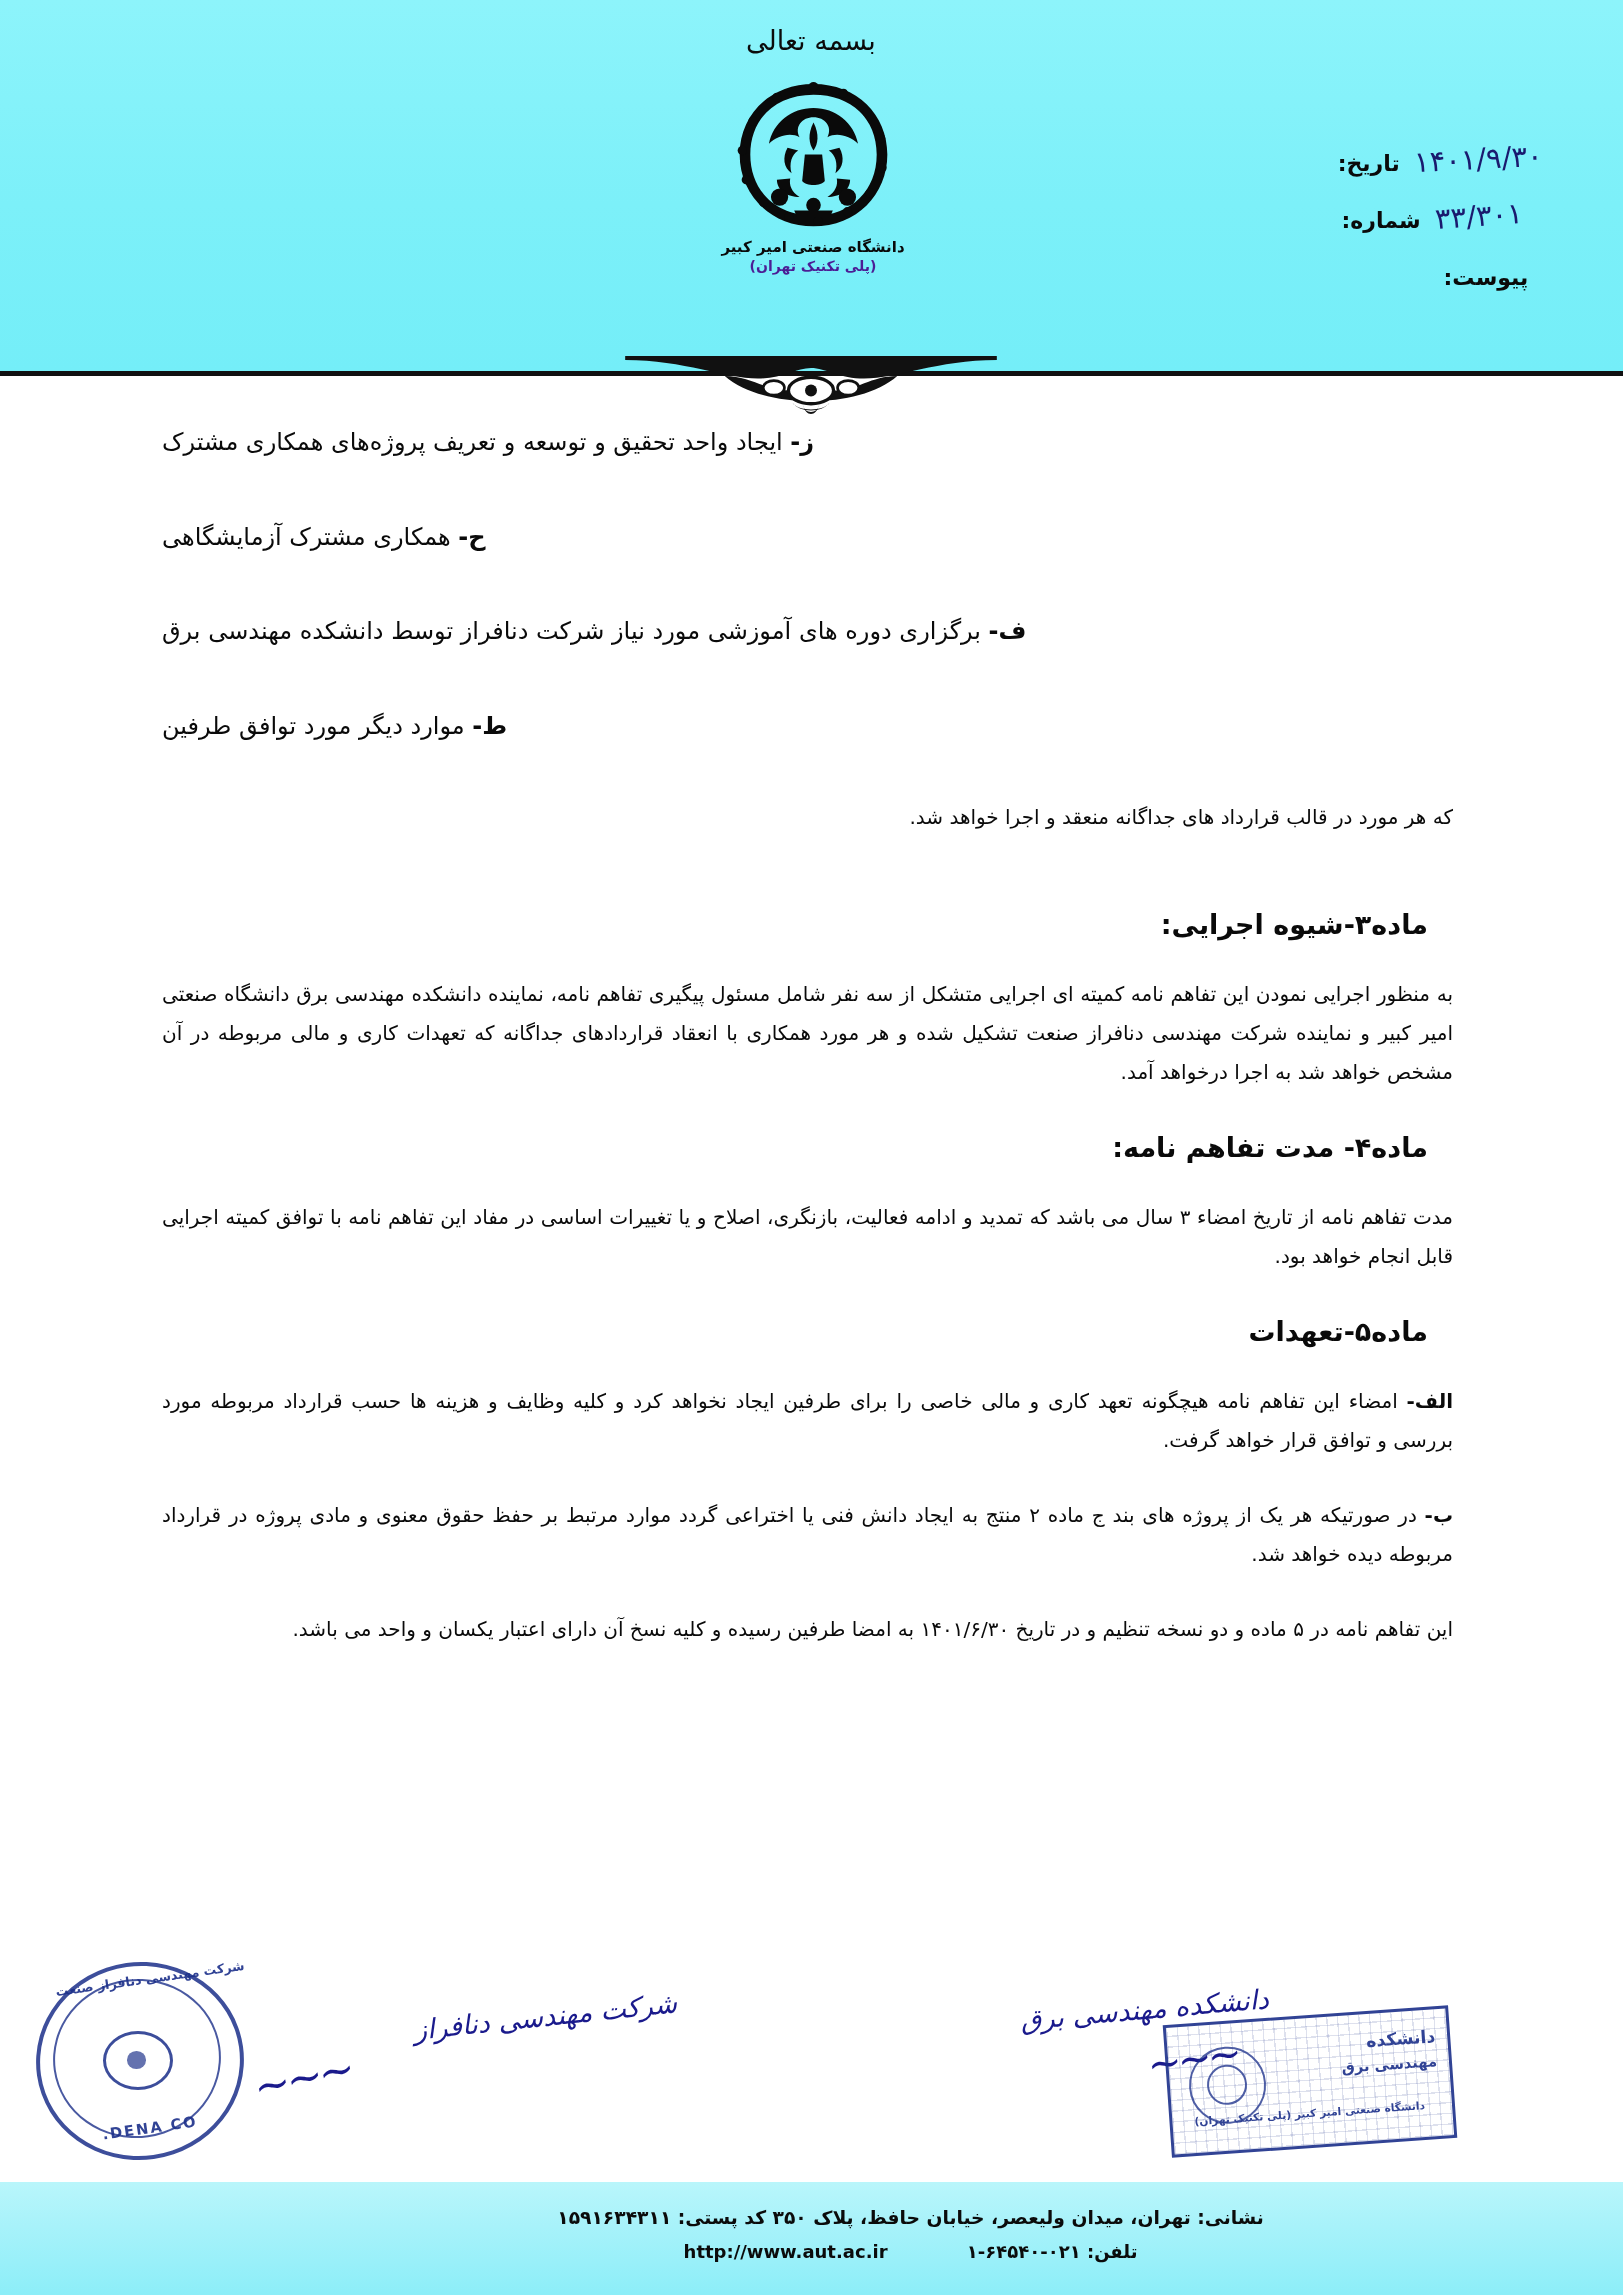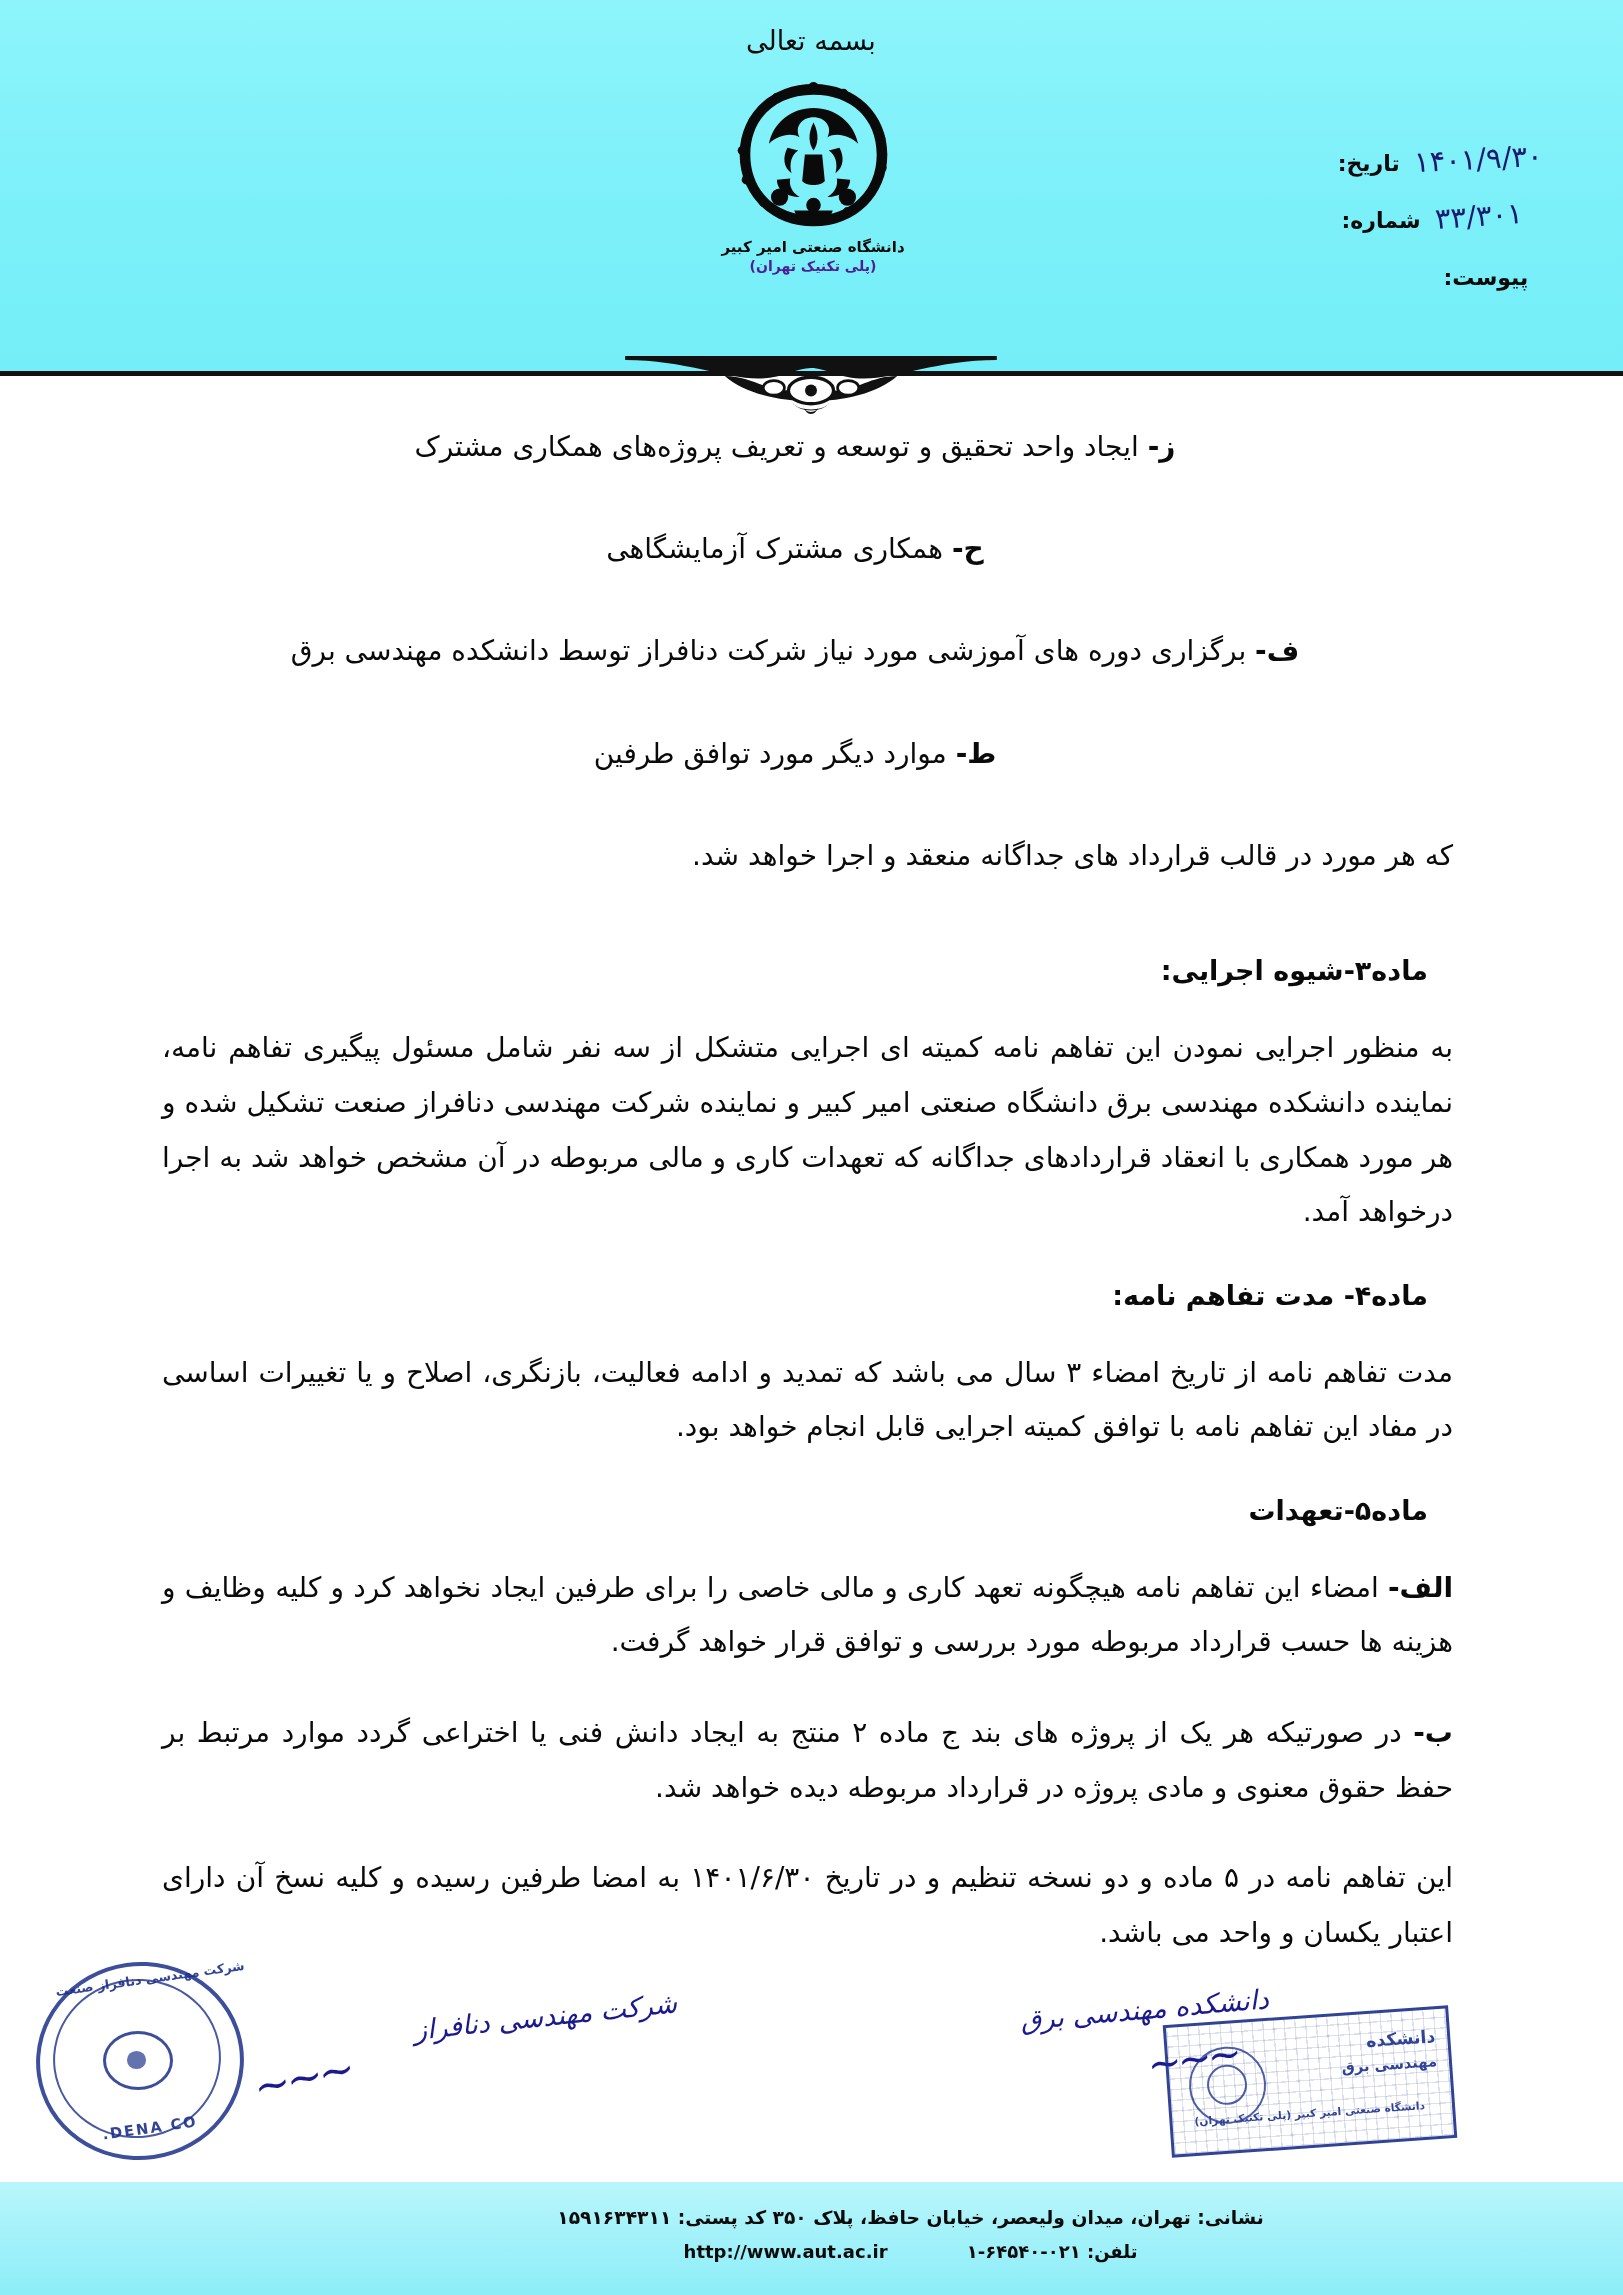--- a/index.html
+++ b/index.html
@@ -134,34 +134,34 @@
     left: 0;
     top: 420px;
     width: 1624px;
   }
   .content {
     direction: rtl;
     margin: 0 170px 0 163px;
     color: #0a0a0a;
   }
   p.para {
-    font-size: 28px;
+    font-size: 20px;
     line-height: 1.95;
     margin: 0 0 36px 0;
     text-align: justify;
     text-justify: inter-word;
   }
   p.para.lead {
     margin-bottom: 40px;
   }
   p.item {
-    font-size: 28px;
+    font-size: 24px;
     line-height: 1.9;
     margin: 0 0 49px 0;
-    text-align: center;
+    text-align: left;
     padding-right: 25px;
   }
   .bold {
     font-weight: bold;
   }
   h2.section {
     font-size: 27px;
     font-weight: bold;
     margin: 18.7px 0 35px 0;
     text-align: right;

